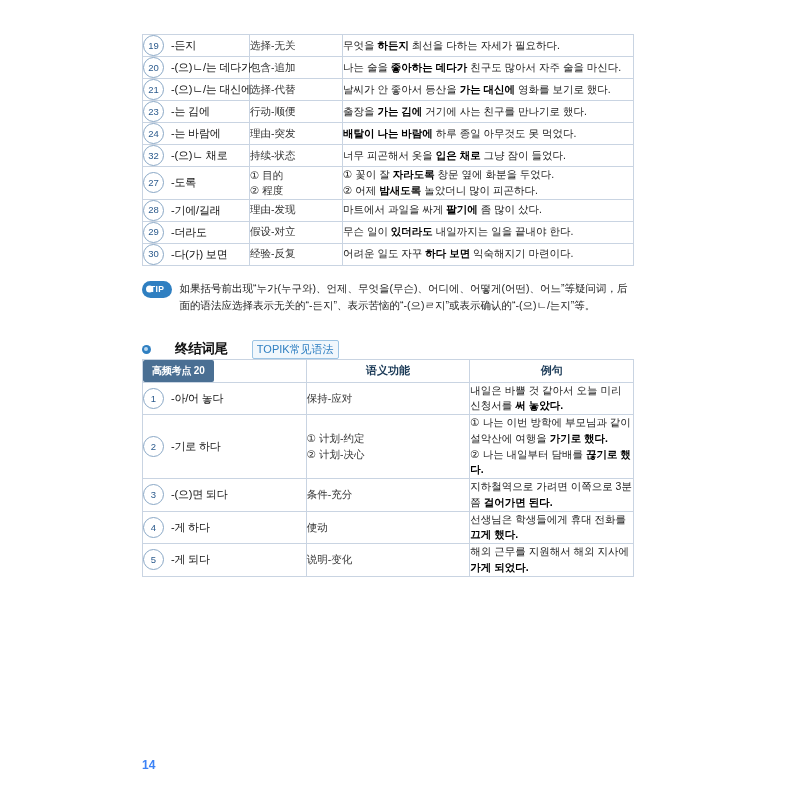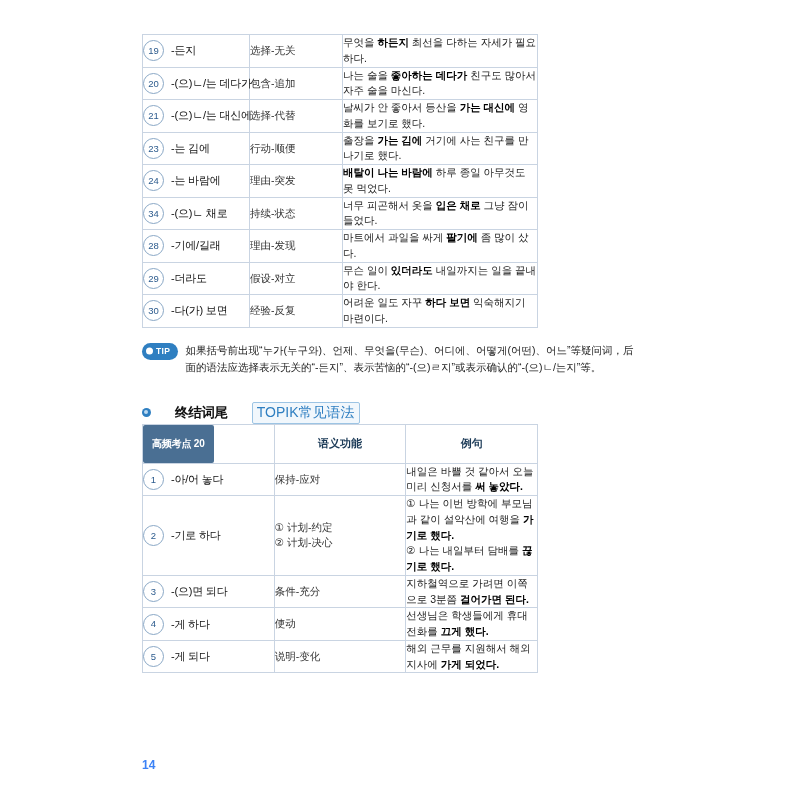--- a/index.html
+++ b/index.html
@@ -13,21 +13,21 @@
   .page{
     position:relative;
     width:800px;height:800px;
     box-sizing:border-box;
     padding:34px 56px 0 142px;
   }
 
   
   table.grammar{
     border-collapse:collapse;
-    width:396px;
+    width:492px;
     table-layout:fixed;
     font-size:10.5px;
   }
   table.grammar td{
     border:1px solid #c9d4e2;
     padding:0;
     vertical-align:middle;
     background:#ffffff;
   }
   td.c-num{
@@ -82,21 +82,21 @@
   }
   .tip-badge{
     flex:0 0 auto;
     margin-top:1px;
     background:#2f7fc1;
     color:#fff;
     font-size:8.5px;
     font-weight:bold;
     letter-spacing:0.4px;
     border-radius:9px;
-    padding:2px 8px 2px 14px;
+    padding:2px 8px 2px 8px;
     position:relative;
   }
   .tip-badge:before{
     content:"";
     position:absolute;left:4px;top:50%;transform:translateY(-50%);
     width:7px;height:7px;border-radius:50%;
     background:#fff;
   }
   .tip-text{flex:1 1 auto;}
 
@@ -112,36 +112,36 @@
     flex:0 0 auto;
   }
   .sec-dot:after{
     content:"";position:absolute;left:2px;top:2px;
     width:4px;height:4px;border-radius:50%;background:#bcd9f0;
   }
   .sec-title{
     font-size:13.5px;font-weight:bold;color:#111;letter-spacing:-0.3px;
   }
   .sec-sub{
-    font-size:14px;color:#2f7fc1;border:1px solid #9cc4e4;
+    font-size:11px;color:#2f7fc1;border:1px solid #9cc4e4;
     border-radius:2px;padding:1px 4px;background:#f1f7fc;
   }
 
   
   td.h-num{
     background:#dde7f0;
     padding:5px 6px;
     text-align:left;
   }
   .hi-pill{
     display:inline-block;
     background:#4a6f93;
     color:#fff;
     font-size:10px;font-weight:bold;
-    padding:12px 9px;border-radius:2px;
+    padding:4px 9px;border-radius:2px;
     letter-spacing:-0.2px;
   }
   td.h-mid,td.h-ex{
     background:#dde7f0;
     text-align:center;
     font-size:11px;font-weight:bold;color:#1b3a57;
     padding:6px 4px;
   }
 
   
@@ -204,26 +204,46 @@
               <span class="badge">24</span>
               <span class="gterm">-는 바람에</span>
             </span>
           </td>
           <td class="c-fn">理由-突发</td>
           <td class="c-ex"><b>배탈이 나는 바람에</b> 하루 종일 아무것도 못 먹었다.</td>
         </tr>
         <tr>
           <td class="c-num">
             <span class="numwrap">
-              <span class="badge">34</span>
+              <span class="badge">32</span>
               <span class="gterm">-(으)ㄴ 채로</span>
             </span>
           </td>
           <td class="c-fn">持续-状态</td>
           <td class="c-ex">너무 피곤해서 옷을 <b>입은 채로</b> 그냥 잠이 들었다.</td>
+        </tr>
+        <tr>
+          <td class="c-num">
+            <span class="numwrap">
+              <span class="badge">27</span>
+              <span class="gterm">-도록</span>
+            </span>
+          </td>
+          <td class="c-fn">
+            <span class="lines">
+              <span>① 目的</span>
+              <span>② 程度</span>
+            </span>
+          </td>
+          <td class="c-ex">
+            <span class="lines">
+              <span>① 꽃이 잘 <b>자라도록</b> 창문 옆에 화분을 두었다.</span>
+              <span>② 어제 <b>밤새도록</b> 놀았더니 많이 피곤하다.</span>
+            </span>
+          </td>
         </tr>
         <tr>
           <td class="c-num">
             <span class="numwrap">
               <span class="badge">28</span>
               <span class="gterm">-기에/길래</span>
             </span>
           </td>
           <td class="c-fn">理由-发现</td>
           <td class="c-ex">마트에서 과일을 싸게 <b>팔기에</b> 좀 많이 샀다.</td>

